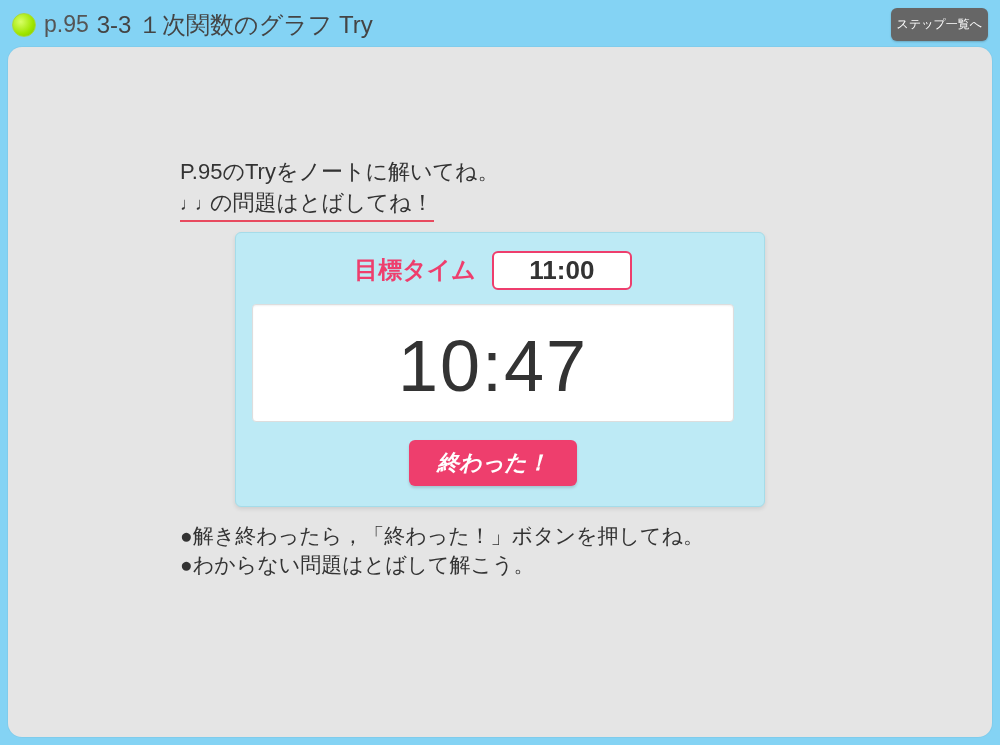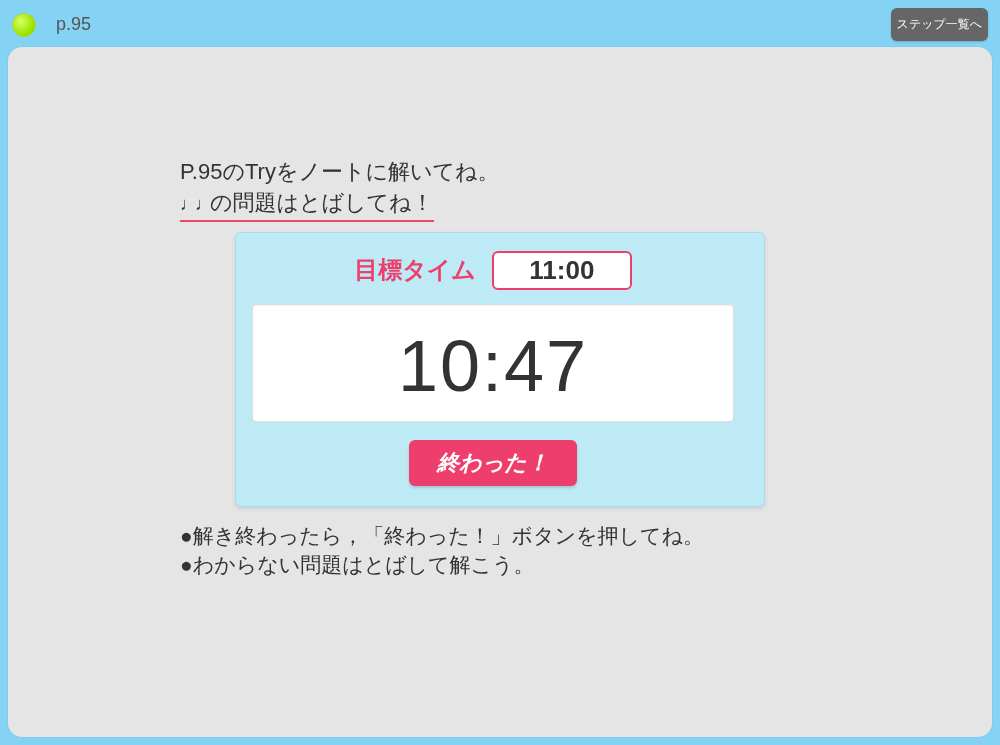--- a/index.html
+++ b/index.html
@@ -25,23 +25,22 @@
     .status-dot {
       width: 24px;
       height: 24px;
       border-radius: 50%;
       background: radial-gradient(circle at 35% 35%, #d9ff66, #9fe600 60%, #7cc500);
       border: 1px solid #a8d840;
       flex-shrink: 0;
     }
     .page-ref {
       color: #555;
-      font-size: 18px;
+      font-size: 23px;
       font-weight: 300;
-      margin-left: 12px;
     }
     .page-title {
       color: #444;
       font-size: 24px;
       font-weight: 500;
     }
     .step-list-btn {
       background: #666;
       color: #fff;
       border: none;
@@ -143,20 +142,21 @@
       line-height: 1.4;
     }
   </style>
 </head>
 <body>
 
 <div class="header">
   <div class="header-left">
     <div class="status-dot"></div>
     <span class="page-ref">p.95</span>
+    <span class="page-title">3-3 １次関数のグラフ Try</span>
   </div>
   <button class="step-list-btn">ステップ一覧へ</button>
 </div>
 
 <div class="white-card">
   <div class="content-wrap">
 
     <div class="instruction">
       <div>P.95のTryをノートに解いてね。</div>
       <span class="instruction-skip">

